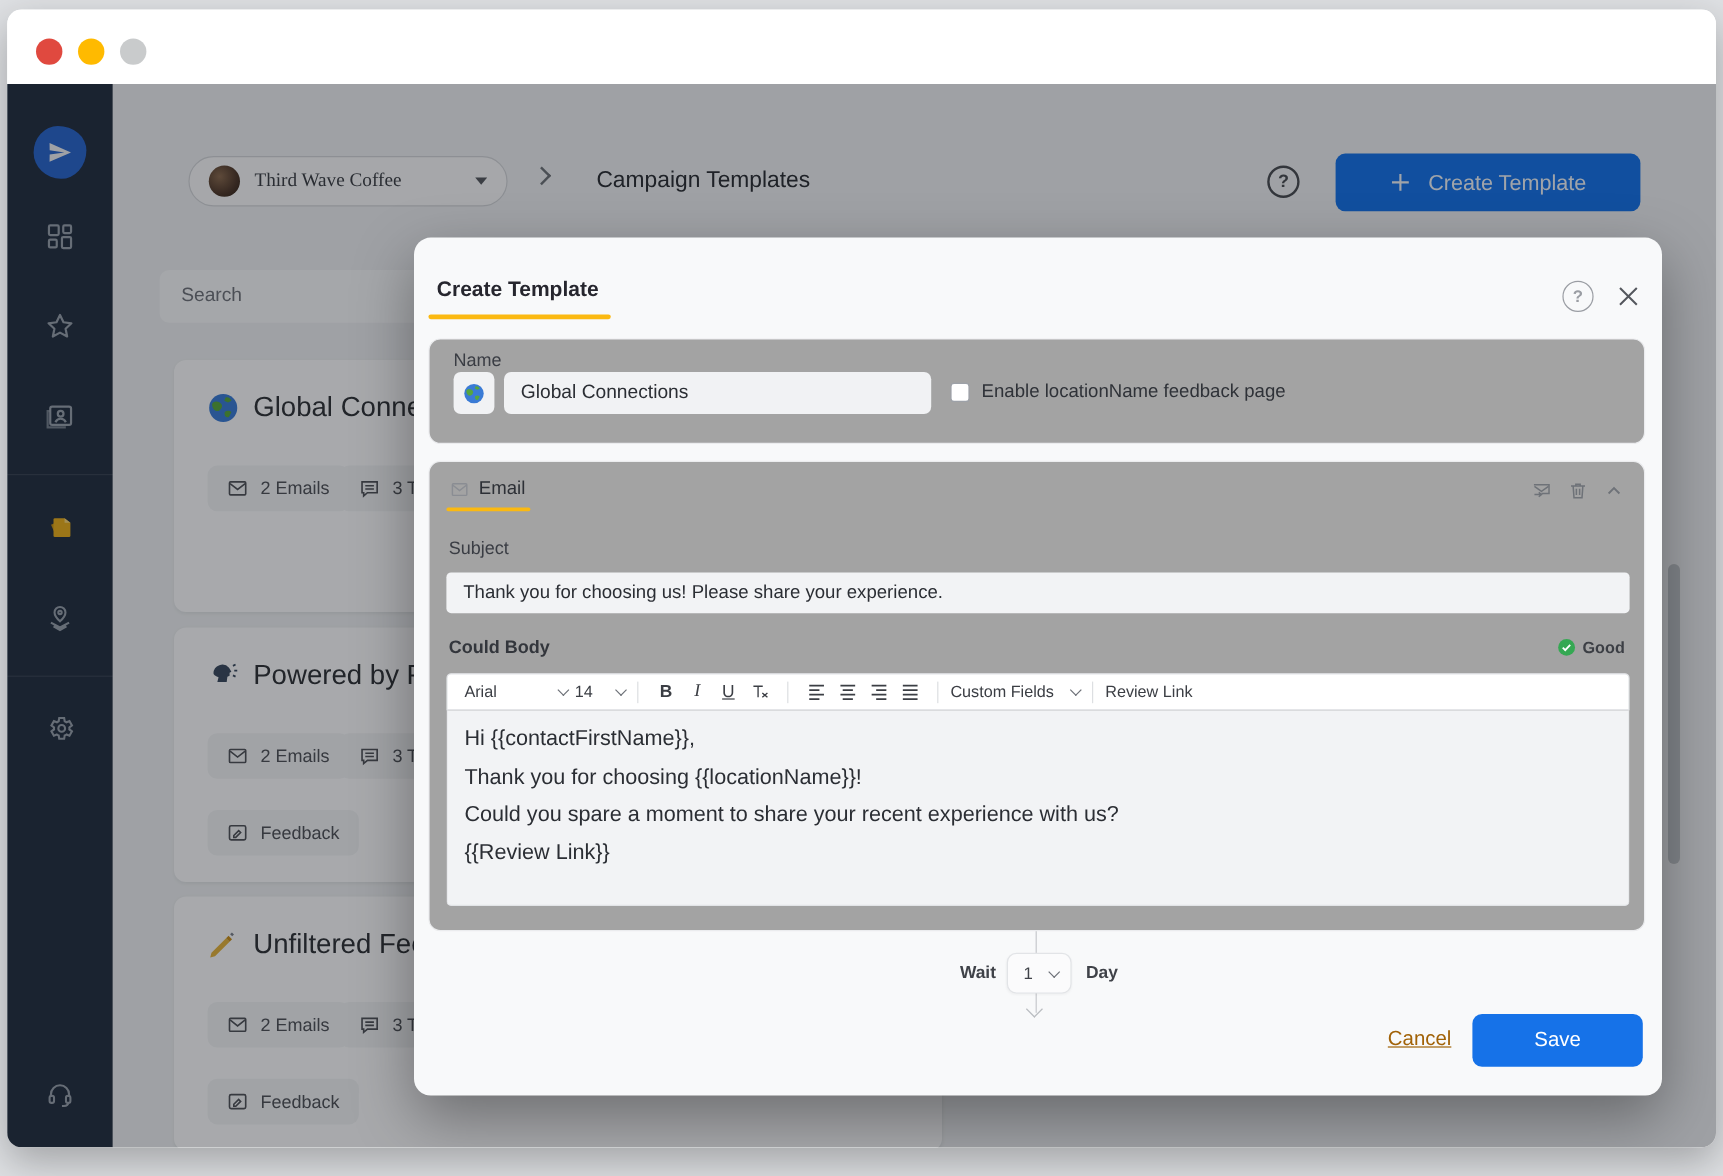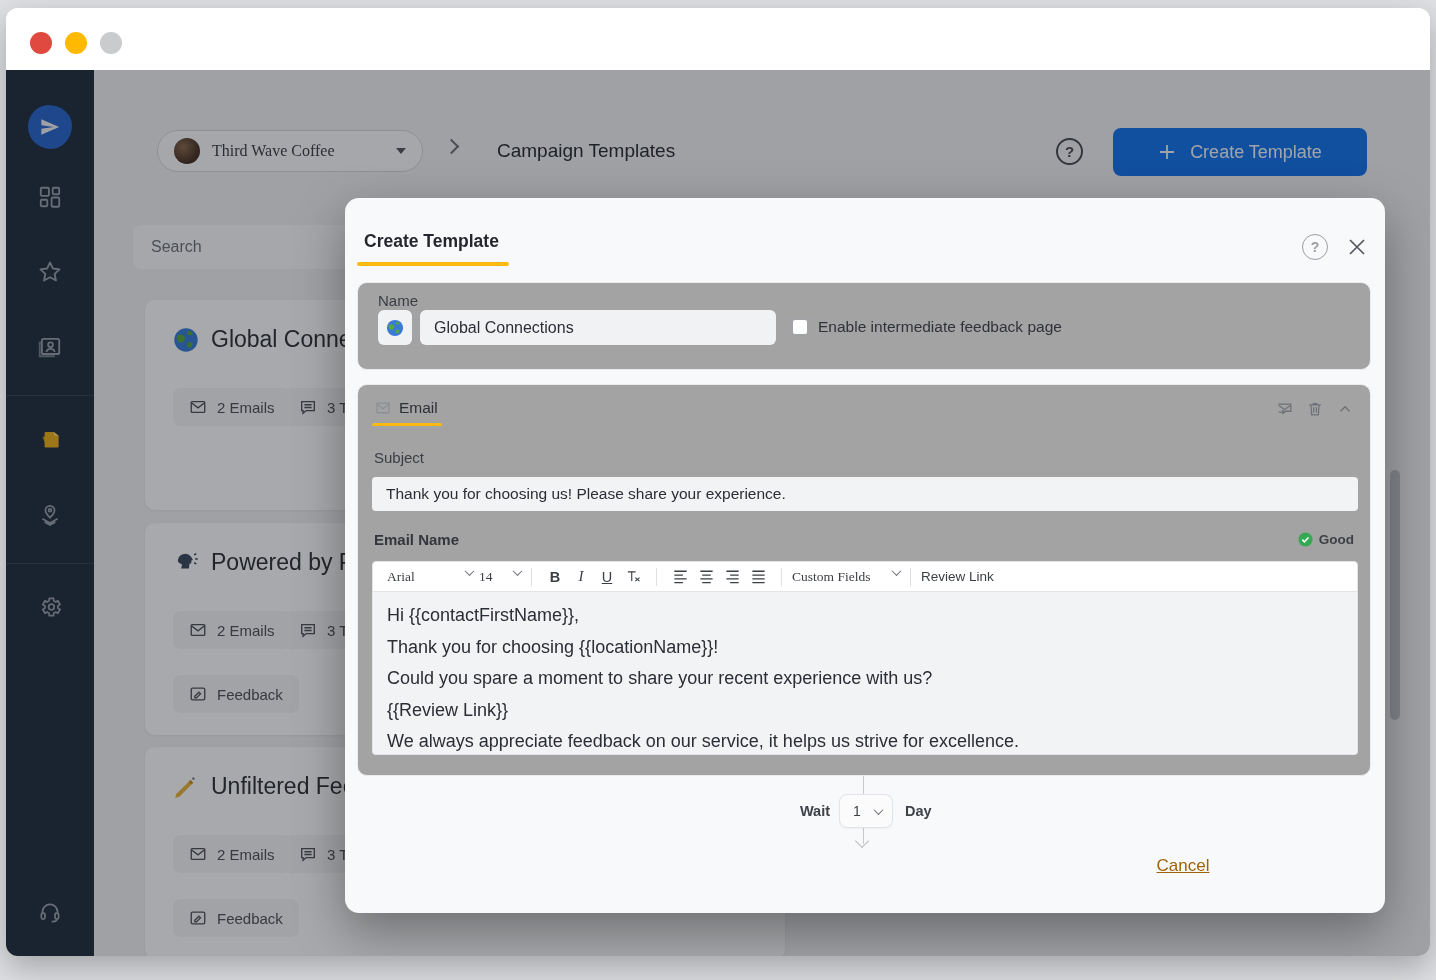--- a/index.html
+++ b/index.html
@@ -110,21 +110,21 @@
 
   .body-lbl { position:absolute; left:16px; top:146px; font-weight:600; color:#33363C; }
   .quality { position:absolute; right:16px; top:147px; display:flex; align-items:center; gap:6px;
     font-size:13.5px; font-weight:700; color:#3C3F45; }
   .quality svg { width:15px; height:15px; }
 
   .toolbar { position:absolute; left:14px; top:176px; width:986px; height:31px; background:#fff;
     border:1px solid #E2E4E7; border-radius:4px 4px 0 0; display:flex; align-items:center; padding:0 6px 0 14px;
     color:#3B3E44; font-size:13.5px; }
   .tb-sep { width:1px; height:18px; background:#DDDFE2; margin:0 10px; }
-  .tb-sel { display:flex; align-items:flex-start; cursor:pointer;font-family:Liberation Serif, serif; }
+  .tb-sel { display:flex; align-items:center; cursor:pointer; }
   .chv { display:inline-block; width:7px; height:7px; border-right:1.6px solid #6B6F76; border-bottom:1.6px solid #6B6F76;
     transform:rotate(45deg) translate(-1px,-1px); margin-left:9px; }
   .tb-btn { display:flex; align-items:center; justify-content:center; width:26px; height:24px; cursor:pointer; color:#3B3E44; }
   .tb-btn svg { width:17px; height:17px; }
   .tb-b { font-weight:700; font-size:14.5px; }
   .tb-i { font-style:italic; font-family:"Liberation Serif", serif; font-size:15px; }
   .tb-u { text-decoration:underline; font-size:14.5px; }
   .tb-text { cursor:pointer; white-space:nowrap; }
 
   .body-box { position:absolute; left:14px; top:207px; width:986px; height:163px; background:#F2F3F5;
@@ -359,21 +359,21 @@
     <div class="m-card name-card">
       <div class="lbl name-lbl">Name</div>
       <div class="globe-box">
         <svg viewBox="0 0 20 20">
             <circle cx="10" cy="10" r="9" fill="#3A7BD5"></circle>
             <path fill="#57A63E" d="M3.5 6.5c2-1.4 4.3-.4 5.3.9s.2 3-1 4-3.4.8-4.3-1.2-.8-2.9 0-3.7zM11.5 3.3c1.6-.6 3.3.5 3.8 2.1l-2.2 1.1-2.4-1.2zM11 12.5c1.1-1 3.2-1 4.3.1l-1.6 3.2c-1.7.5-3.3-.6-2.7-3.3z"></path>
           </svg>
       </div>
       <input class="name-input" value="Global Connections" style="">
       <div class="chk"></div>
-      <div class="chk-lbl">Enable intermediate feedback page</div>
+      <div class="chk-lbl">Enable locationName feedback page</div>
     </div>
 
     <div class="m-card email-card">
       <div class="tab-ic">
         <svg viewBox="0 0 20 20" fill="none" stroke="currentColor" stroke-width="1.5">
             <rect x="2.5" y="4" width="15" height="12" rx="1"></rect>
             <path d="M3 5.5l7 5.5 7-5.5"></path>
           </svg>
       </div>
       <div class="tab-lbl">Email</div>
@@ -396,21 +396,21 @@
         <div class="act">
           <svg viewBox="0 0 20 20" fill="none" stroke="currentColor" stroke-width="1.7">
               <path d="M5 12.5l5-5 5 5"></path>
             </svg>
         </div>
       </div>
 
       <div class="lbl subj-lbl">Subject</div>
       <input class="subj-input" value="Thank you for choosing us! Please share your experience." style="">
 
-      <div class="lbl body-lbl">Email Name</div>
+      <div class="lbl body-lbl">Could Body</div>
       <div class="quality">
         <svg viewBox="0 0 16 16">
             <circle cx="8" cy="8" r="7.5" fill="#35A853"></circle>
             <path d="M4.6 8.2l2.2 2.2 4.4-4.6" stroke="#fff" stroke-width="1.7" fill="none"></path>
           </svg>
         <span>Good</span>
       </div>
 
       <div class="toolbar">
         <div class="tb-sel" style="width:86px">
@@ -459,28 +459,28 @@
         </div>
         <div class="tb-sep"></div>
         <div class="tb-text">Review Link</div>
       </div>
 
       <div class="body-box">
         <div class="body-line">Hi {{contactFirstName}},</div>
         <div class="body-line">Thank you for choosing {{locationName}}!</div>
         <div class="body-line">Could you spare a moment to share your recent experience with us?</div>
         <div class="body-line">{{Review Link}}</div>
-        <div class="body-line">We always appreciate feedback on our service, it helps us strive for excellence.</div>
       </div>
     </div>
 
     <div class="connector"></div>
     <div class="conn-arrow"></div>
     <div class="wait-lbl wait-word">Wait</div>
     <div class="wait-box">
       <span class="wait-val">1</span>
       <span class="chv"></span>
     </div>
     <div class="wait-lbl day-word">Day</div>
 
     <div class="cancel">Cancel</div>
+    <div class="save">Save</div>
   </div>
 </div>
 
 </body></html>

